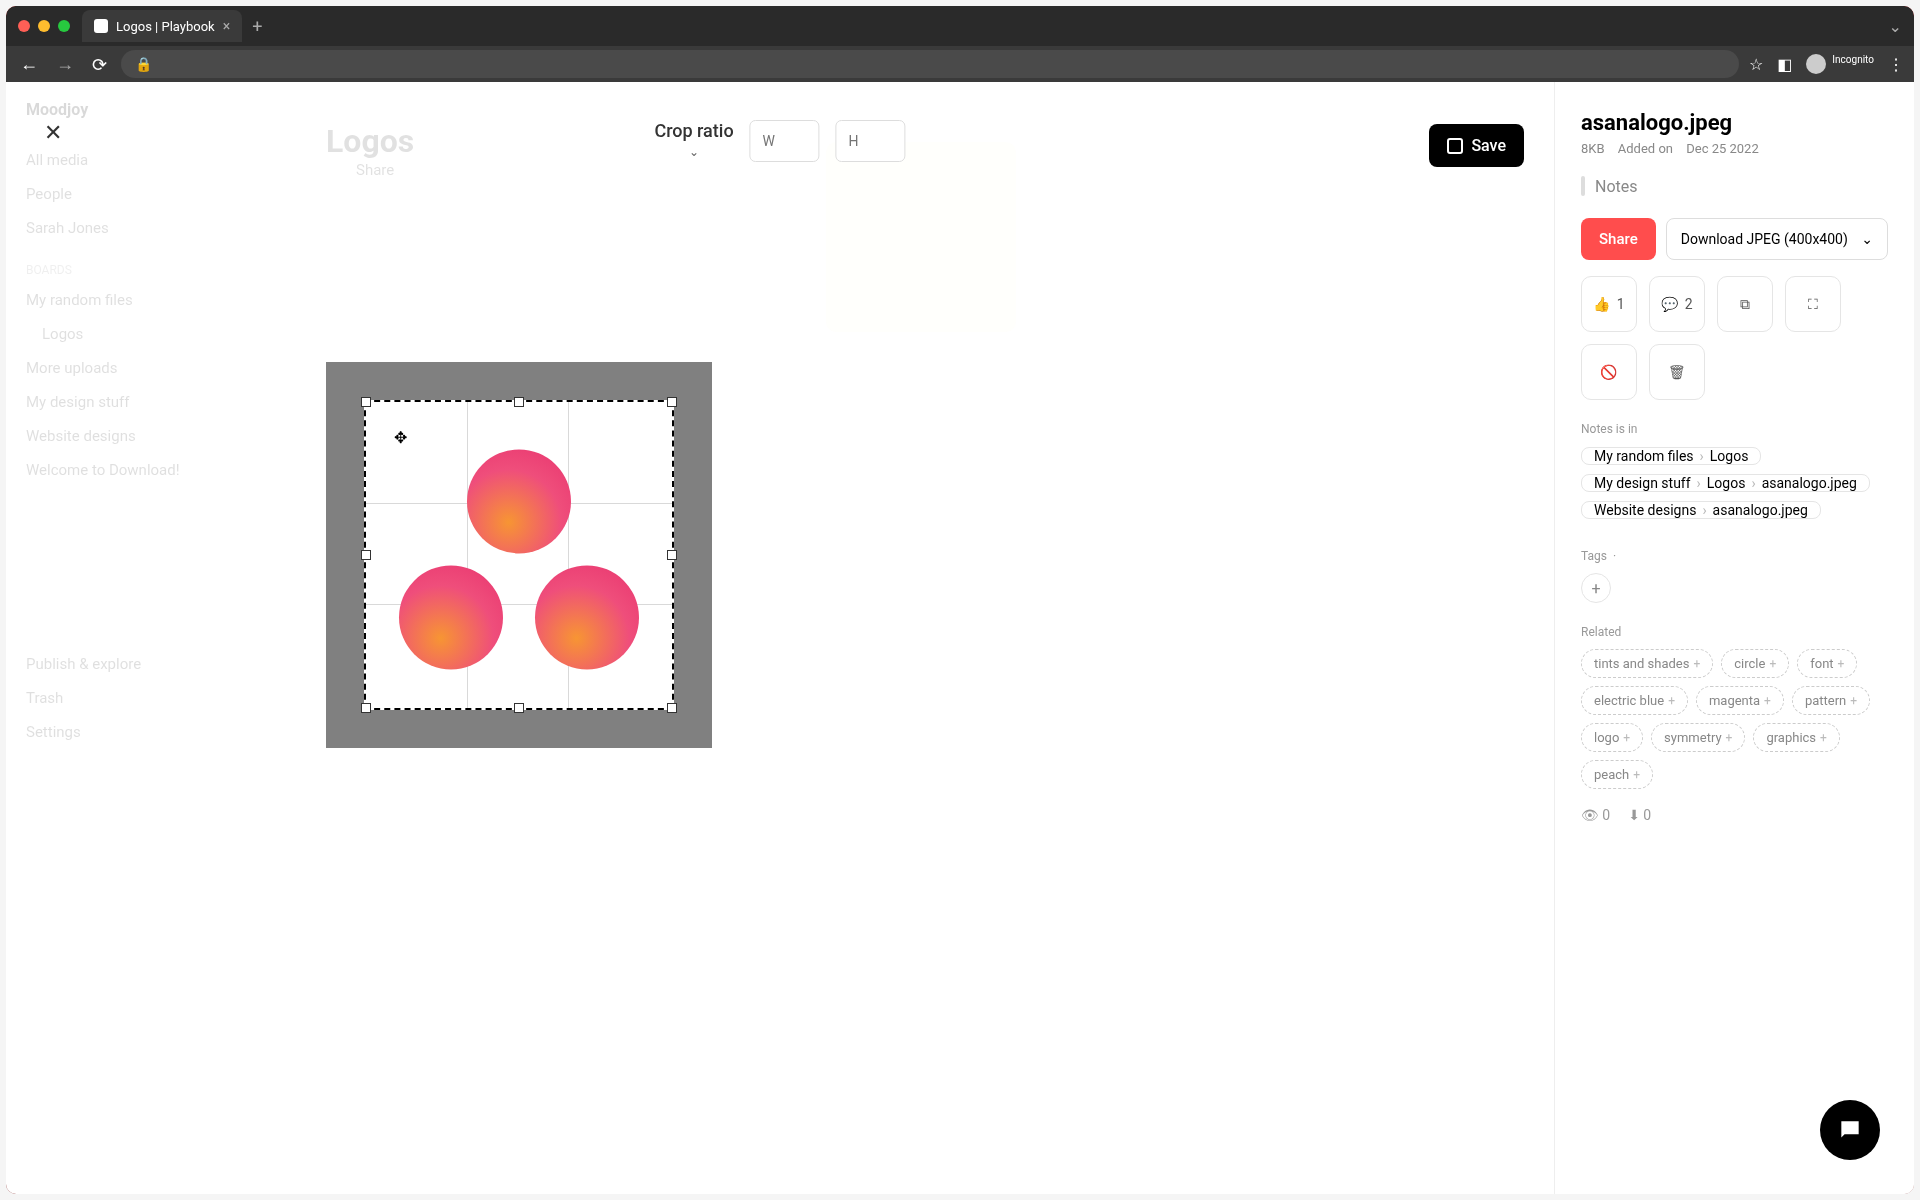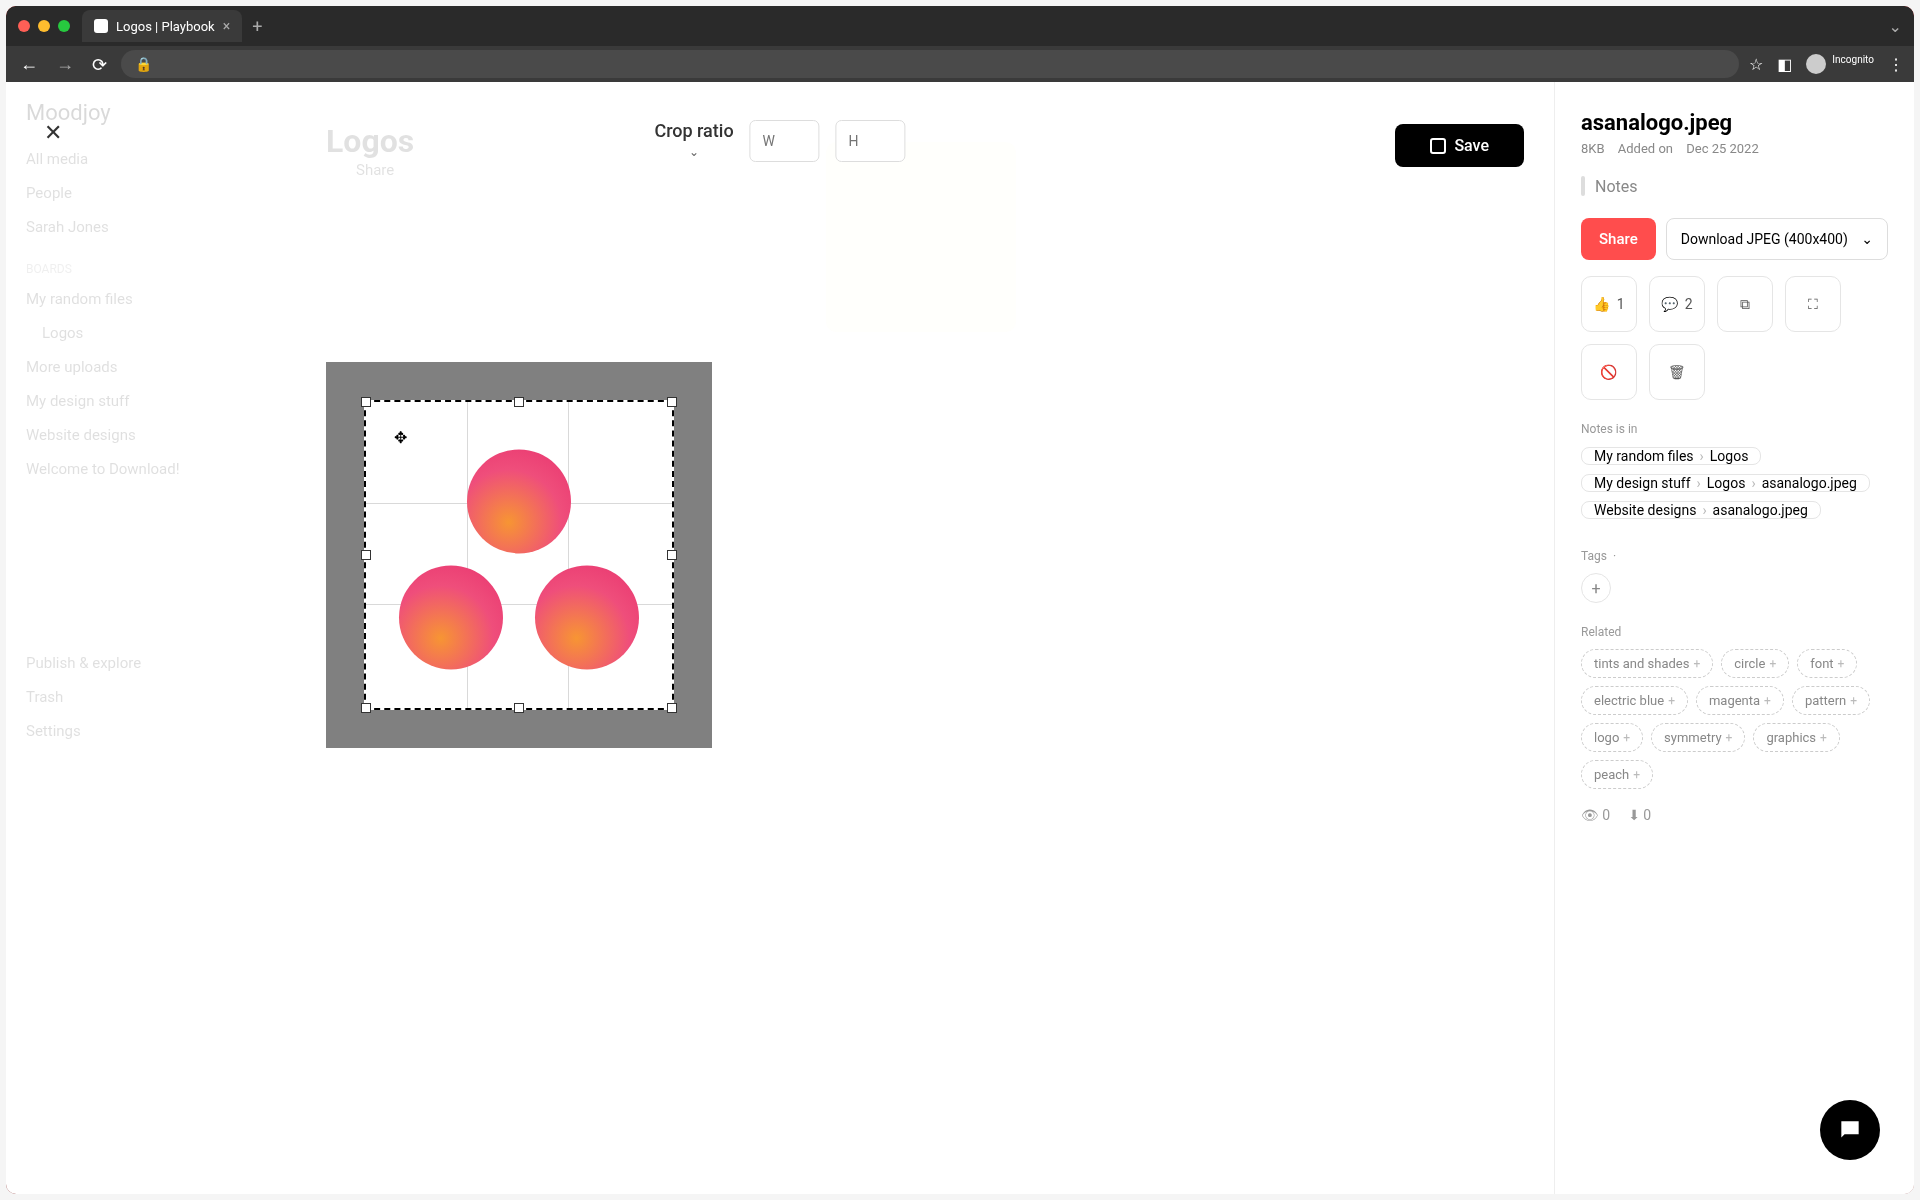--- a/index.html
+++ b/index.html
@@ -26,41 +26,41 @@
     .lock { color: #aaa; }
     .toolbar-icons { display: flex; gap: 14px; align-items: center; color: #fff; }
     .incognito-badge { display: flex; align-items: flex-start; gap: 6px; color: #fff; font-size: 10px; }
     .incognito-icon { width: 20px; height: 20px; background: #ccc; border-radius: 50%; }
     
     
     .app { position: relative; height: calc(100vh - 76px); background: #fff; display: flex; }
     
     
     .bg-sidebar { position: absolute; left: 0; top: 0; width: 260px; height: 100%; padding: 18px 20px; opacity: 0.15; font-size: 15px; }
-    .bg-sidebar .brand { font-size: 22px; font-weight: 400; margin-bottom: 17px; }
+    .bg-sidebar .brand { font-size: 16px; font-weight: 700; margin-bottom: 24px; }
     .bg-sidebar .nav-item { padding: 8px 0; color: #333; }
     .bg-sidebar .section-label { font-size: 12px; color: #999; margin-top: 18px; margin-bottom: 6px; text-transform: uppercase; }
     
     
     .bg-main { position: absolute; left: 280px; right: 0; top: 0; padding: 40px; opacity: 0.12; }
     .bg-main h1 { font-size: 32px; font-weight: 700; }
     .bg-main .share { display: inline-block; margin-left: 30px; font-size: 15px; }
     .bg-thumb { position: absolute; width: 190px; height: 190px; background: #fffbe6; border-radius: 10px; }
     
     
     .editor-panel { position: absolute; left: 0; right: 360px; top: 0; bottom: 0; background: rgba(255,255,255,0); }
     .close-x { position: absolute; left: 38px; top: 38px; font-size: 22px; color: #333; font-weight: 300; }
     
     .crop-toolbar { position: absolute; top: 38px; left: 50%; transform: translateX(-50%); display: flex; align-items: flex-start; gap: 16px; }
     .crop-label-wrap { display: flex; flex-direction: column; align-items: center; justify-content: flex-end; }
     .crop-label { font-size: 18px; font-weight: 500; color: #333; }
     .crop-chev { font-size: 12px; color: #666; margin-top: 4px; }
     .dim-input { width: 70px; height: 42px; border: 1px solid #ddd; border-radius: 6px; padding: 0 12px; font-size: 14px; color: #999; }
     
-    .save-btn { position: absolute; right: 30px; top: 42px; background: #000; color: #fff; border: none; border-radius: 8px; padding: 12px 35px; font-size: 16px; font-weight: 500; display: flex; align-items: center; gap: 8px; }
+    .save-btn { position: absolute; right: 30px; top: 42px; background: #000; color: #fff; border: none; border-radius: 8px; padding: 12px 18px; font-size: 16px; font-weight: 500; display: flex; align-items: center; gap: 8px; }
     .save-icon { width: 16px; height: 16px; border: 2px solid #fff; border-radius: 3px; }
     
     .canvas-area { position: absolute; left: 320px; top: 280px; width: 386px; height: 386px; background: #808080; }
     .crop-frame { position: absolute; left: 38px; top: 38px; width: 310px; height: 310px; border: 2px dashed #000; background: #fff; }
     .handle { position: absolute; width: 10px; height: 10px; background: #fff; border: 1px solid #333; }
     .h-tl { left: -5px; top: -5px; } .h-tr { right: -5px; top: -5px; }
     .h-bl { left: -5px; bottom: -5px; } .h-br { right: -5px; bottom: -5px; }
     .h-t { left: 50%; top: -5px; margin-left: -5px; } .h-b { left: 50%; bottom: -5px; margin-left: -5px; }
     .h-l { left: -5px; top: 50%; margin-top: -5px; } .h-r { right: -5px; top: 50%; margin-top: -5px; }
     .move-cursor { position: absolute; left: 28px; top: 26px; font-size: 16px; }

